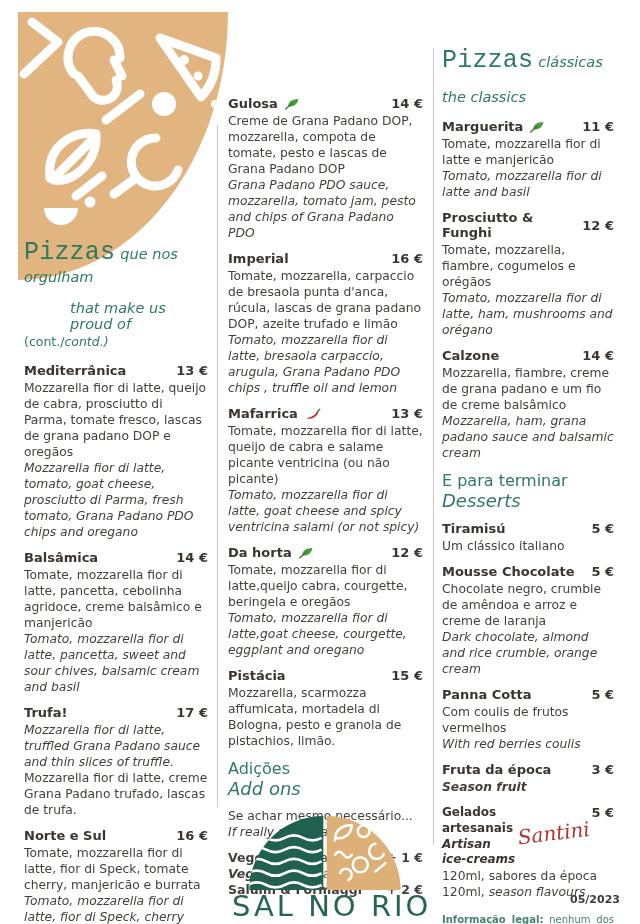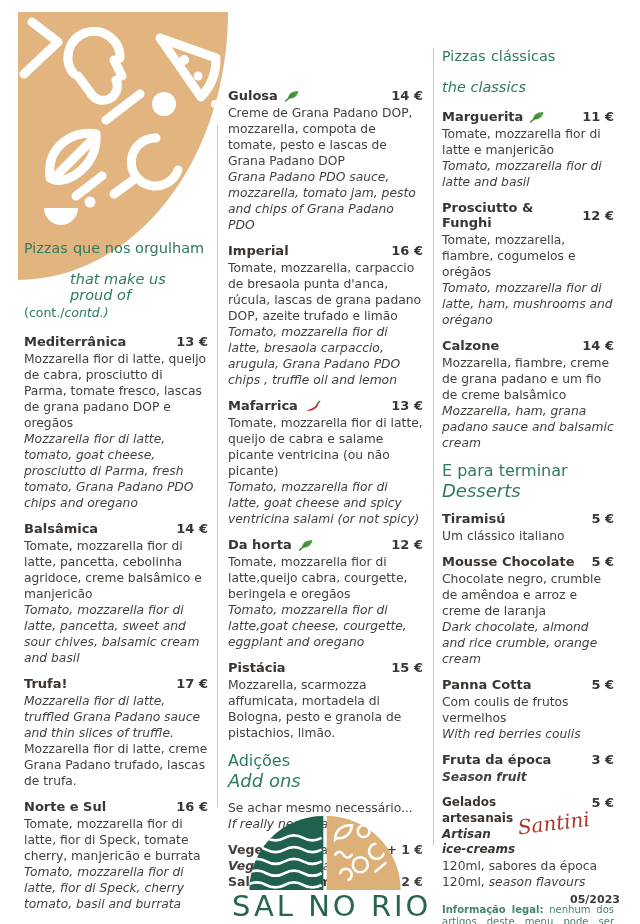--- a/index.html
+++ b/index.html
@@ -14,31 +14,31 @@
   .divider{position:absolute;width:1px;background:#c6c6c6;}
   .divider-left{left:217px;top:125px;height:682px;}
   .divider-right{left:433px;top:48px;height:797px;}
 
   .col{position:absolute;}
   .col-left{left:24px;top:238px;width:184px;}
   .col-mid{left:228px;top:88px;width:195px;}
   .col-right{left:442px;top:46px;width:172px;}
 
   .sec-head{margin-bottom:14px;color:#2e7a5e;}
-  .h-big{font-size:14px;letter-spacing:.2px;}
-  .h-sub{font-size:14.5px;}
+  .h-big{font-size:25px;letter-spacing:.2px;font-family:Liberation Mono, monospace;}
+  .h-sub{font-size:14.5px;font-style:italic;}
   .h-line2{font-size:14.5px;font-style:italic;margin-left:46px;margin-top:14px;}
   .h-line3{font-size:12.5px;margin-top:2px;}
 
   .mini-head{color:#2e7a5e;margin:4px 0 10px 0;}
   .mini-head .t1{font-size:16px;}
   .mini-head .t2{font-size:18px;font-style:italic;}
 
   .item{margin-bottom:10px;}
-  .item-head{display:flex;align-items:center;font-weight:bold;font-size:13px;color:#3a3530;margin-bottom:2px;}
+  .item-head{display:flex;align-items:center;font-weight:bold;font-size:13px;color:#3a3530;margin-bottom:2px;margin-top:8px;}
   .badge{margin-left:6px;display:inline-flex;align-items:center;}
   .price{margin-left:auto;white-space:nowrap;font-weight:bold;font-size:13px;color:#3a3530;}
   .desc{font-size:12.3px;line-height:16px;color:#443f3a;}
   .italic{font-style:italic;}
   .bi{font-weight:bold;font-style:italic;}
 
   .addon-note{font-size:12.3px;line-height:15.5px;margin-bottom:10px;}
   .addon-row{font-size:12.5px;line-height:16px;}
   .addon-l1{display:flex;}
   .addon-l1 .b{font-weight:bold;}

